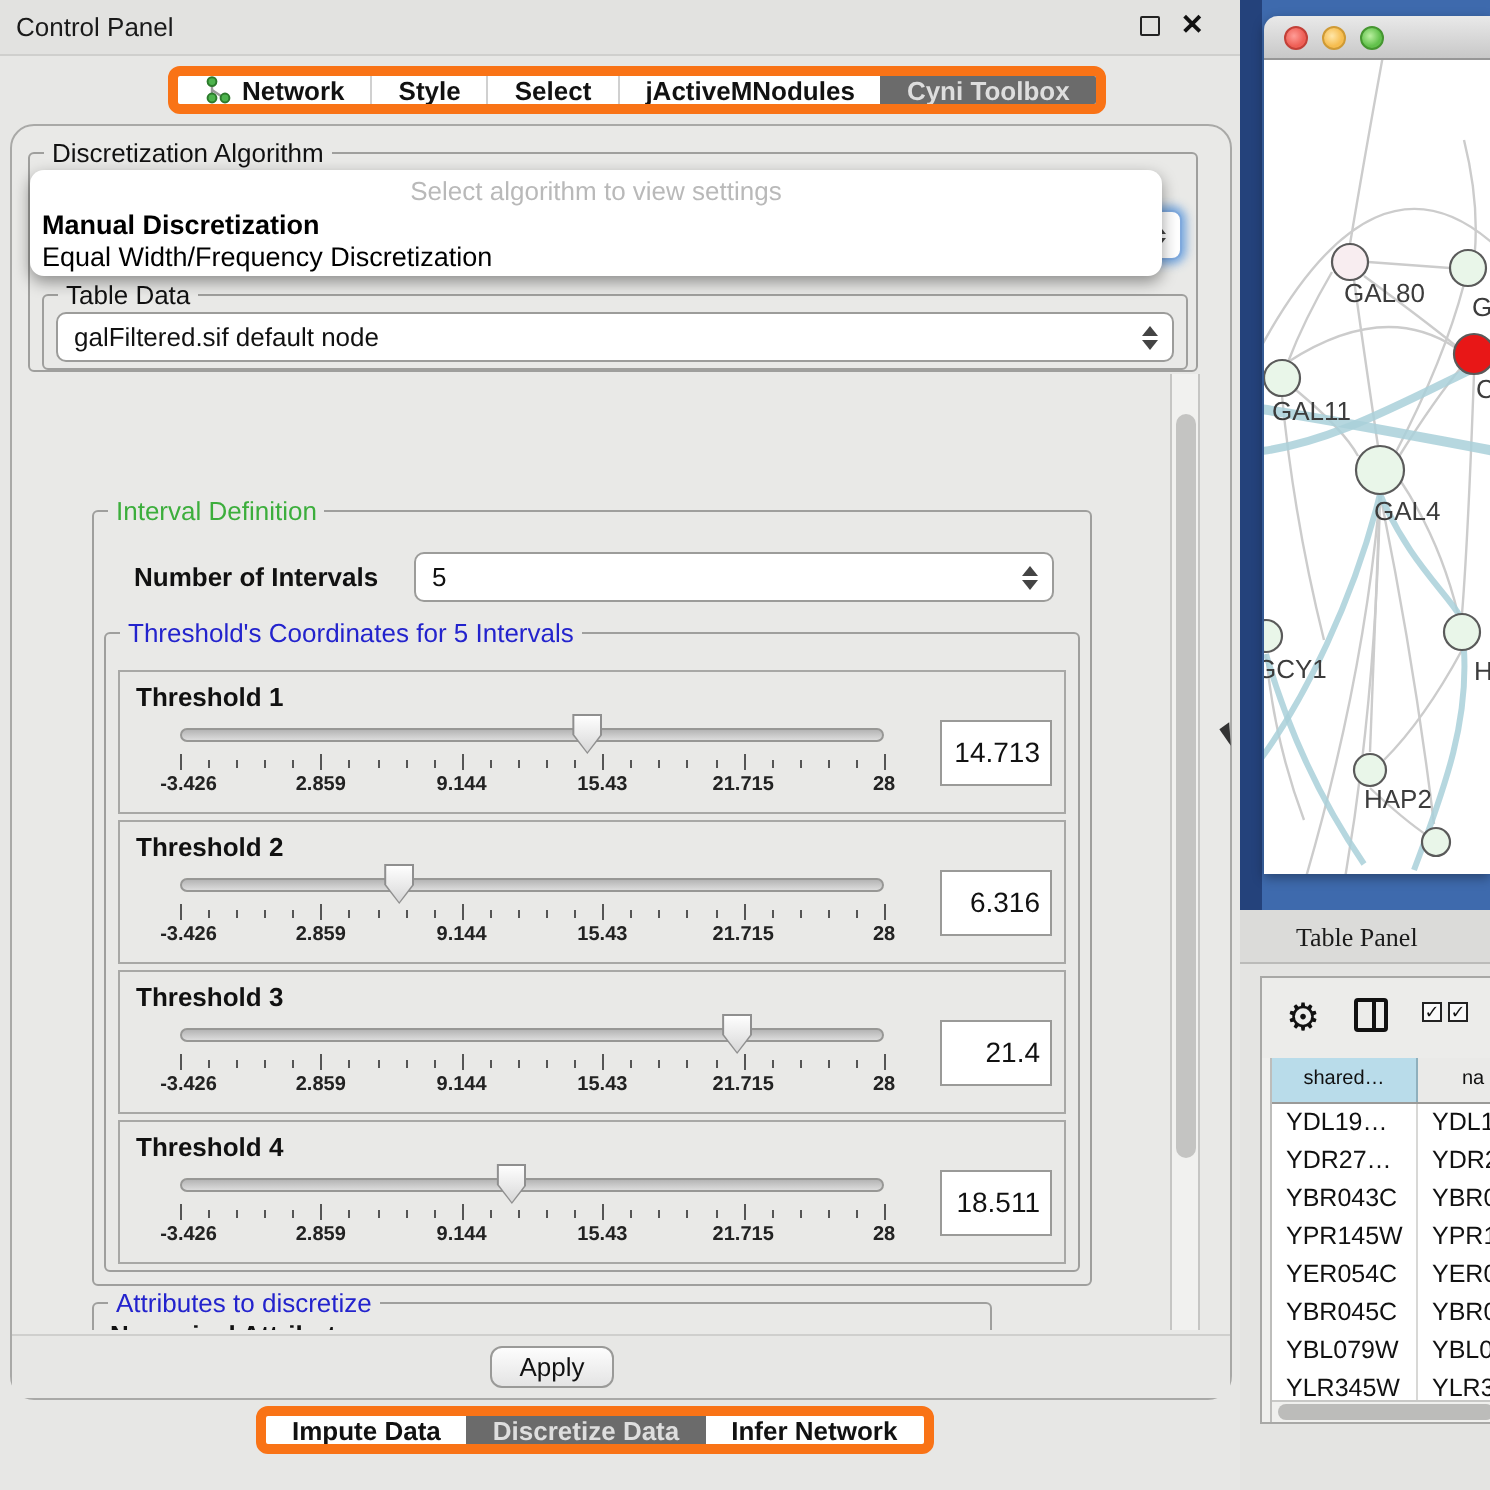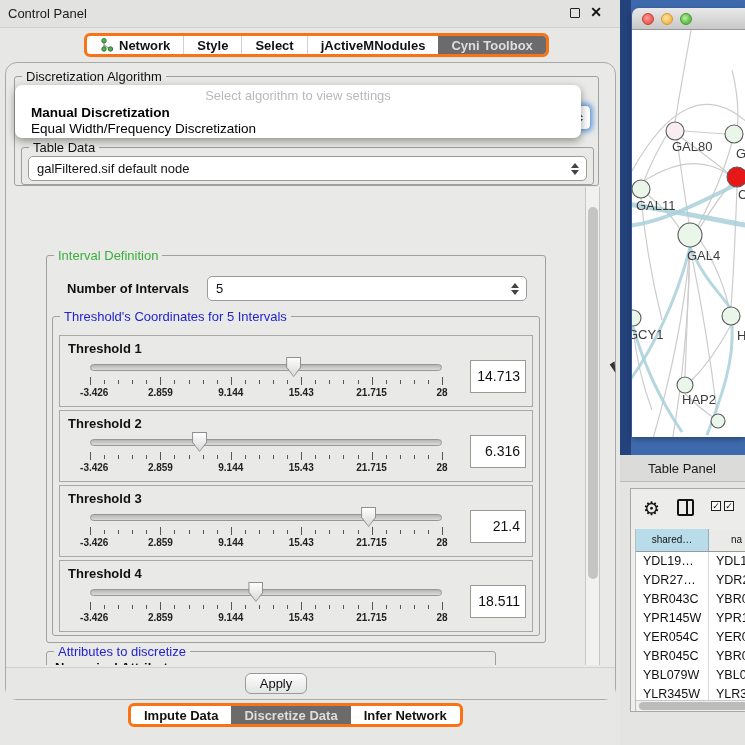--- a/index.html
+++ b/index.html
@@ -6,21 +6,21 @@
   html,body { width:745px; height:745px; }
   body { font-family:"Liberation Sans", sans-serif; background:#e7e7e5; position:relative; overflow:hidden; color:#111; }
 
   
   #control-panel { position:absolute; left:0; top:0; width:620px; height:745px; background:#e7e7e5; }
   .cp-titlebar { position:absolute; left:0; top:0; width:100%; height:28px; background:#e2e2e0; border-bottom:1px solid #cfcfcd;padding-left:28px; }
   .cp-title { position:absolute; left:8px; top:6px; font-size:13px; color:#1a1a1a; }
   .float-box { position:absolute; right:40px; top:8px; width:10px; height:10px; border:1.5px solid #222; border-radius:1px; }
   .close-x { position:absolute; right:18px; top:4px; font-size:14px; font-weight:bold; color:#111; }
 
-  .tabbar { position:absolute; display:flex; background:#fff; border:3px solid #f97316; border-radius:6px; overflow:hidden; height:24px; align-items:stretch; }
+  .tabbar { position:absolute; display:flex; background:#fff; border:5px solid #f97316; border-radius:6px; overflow:hidden; height:24px; align-items:stretch; }
   #top-tabbar { left:84px; top:33px; }
   #bottom-tabbar { left:128px; top:703px; }
   .tab { display:flex; align-items:center; gap:5px; padding:0 13px; font-size:13px; font-weight:bold; color:#111; border-left:1px solid #d0d0d0; cursor:default; white-space:nowrap; }
   .tab:first-child { border-left:none; }
   .tab.selected { background:#6b6b6b; color:#dedede; border-left:none; }
   .tab.selected + .tab { border-left:none; }
   .net-ico { width:14px; height:14px; display:inline-block; }
 
   .cp-outer { position:absolute; left:5px; top:62px; width:611px; height:638px; background:#e9e9e7; border:1px solid #a9a9a7; border-radius:12px; }
 
@@ -36,21 +36,21 @@
   .combo .stepper { position:absolute; right:4px; top:3px; width:14px; height:18px; display:flex; flex-direction:column; align-items:center; justify-content:center; gap:2px; }
   .arr-up { width:0; height:0; border-left:4px solid transparent; border-right:4px solid transparent; border-bottom:5px solid #444; }
   .arr-dn { width:0; height:0; border-left:4px solid transparent; border-right:4px solid transparent; border-top:5px solid #444; }
   #alg-combo { left:8px; top:28px; width:568px; border-color:#7fa9dd; box-shadow:0 0 5px 2px rgba(90,150,220,.85); }
   #td-group { left:6px; top:70px; width:573px; height:38px; }
   #td-combo { left:6px; top:8px; width:559px; }
 
   
   #alg-popup { position:absolute; left:9px; top:22px; width:566px; height:53px; background:#fff; border-radius:7px; box-shadow:0 3px 8px rgba(0,0,0,.4); z-index:9; padding-top:3px; }
   .popup-prompt { text-align:center; font-size:13px; color:#b9b9b9; height:17px; }
-  .popup-opt { font-size:13.5px; padding-left:16px; height:16px; line-height:16px; color:#000; }
+  .popup-opt { font-size:13.5px; padding-left:6px; height:16px; line-height:16px; color:#000; }
   .popup-opt.bold { font-weight:bold; }
 
   
   #scrollpane { position:absolute; left:8px; top:124px; width:570px; height:478px; overflow:hidden; }
   #cp-vscroll { position:absolute; left:579px; top:124px; width:15px; height:478px; background:#f1f1ef; border-left:1px solid #c6c6c4; border-right:1px solid #c6c6c4; }
   #cp-vscroll .thumb { position:absolute; left:2px; top:20px; width:10px; height:372px; background:#c4c4c2; border-radius:6px; }
 
   #id-group { left:32px; top:68px; width:500px; height:388px; }
   .ni-row { position:absolute; left:12px; top:20px; width:476px; height:26px; }
   .ni-label { position:absolute; left:8px; top:5px; font-size:13px; font-weight:bold; }
@@ -86,21 +86,21 @@
   #net-bg .dark-strip { position:absolute; left:0; top:0; width:11px; height:100%; background:#24427b; }
   #mac-window { position:absolute; left:12px; top:8px; width:113px; height:429px; border-top-left-radius:7px; overflow:hidden; box-shadow:0 2px 6px rgba(0,0,0,.35); }
   .mac-titlebar { height:22px; background:linear-gradient(#e9e9e9,#c8c8c8); border-bottom:1px solid #979797; position:relative; }
   .tl { position:absolute; top:5px; width:12px; height:12px; border-radius:50%; }
   .tl.red { left:10px; background:radial-gradient(circle at 4px 4px,#ff9d97,#ee5f56 60%); border:1px solid #c24038; }
   .tl.yellow { left:29px; background:radial-gradient(circle at 4px 4px,#ffe6a8,#f6bd50 60%); border:1px solid #cf9a35; }
   .tl.green { left:48px; background:radial-gradient(circle at 4px 4px,#baf0a0,#62c14c 60%); border:1px solid #459630; }
   #net-canvas { position:absolute; left:0; top:22px; width:113px; height:407px; background:#fff; }
 
   #table-panel-bar { position:absolute; left:0; top:455px; width:125px; height:27px; background:#dbdbd9; border-bottom:1px solid #bbbbb9; }
-  #table-panel-title { position:absolute; left:28px; top:6px; font-size:13px; color:#1a1a1a; }
+  #table-panel-title { position:absolute; left:28px; top:6px; font-size:13px; color:#1a1a1a;font-family:Liberation Serif, serif; }
 
   #table-frame { position:absolute; left:10px; top:488px; width:115px; height:224px; background:#efefed; border:1px solid #a8a8a6; border-right:none; overflow:hidden; }
   .tp-toolbar { position:relative; height:40px; background:#ececea; }
   .gear { position:absolute; left:12px; top:8px; font-size:19px; color:#111; }
   .splitcol { position:absolute; left:46px; top:10px; width:17px; height:17px; border:2px solid #111; border-radius:2px; }
   .splitcol:before { content:""; position:absolute; left:50%; top:0; width:2px; height:100%; background:#111; }
   .checks { position:absolute; left:80px; top:12px; display:flex; gap:3px; }
   .chk { width:10px; height:10px; border:1.5px solid #222; font-size:9px; line-height:8px; text-align:center; color:#111; background:#fafafa; }
 
   .tp-table { position:absolute; left:4px; top:40px; right:0; bottom:0; background:#fff; border-left:1px solid #bdbdbb; }

